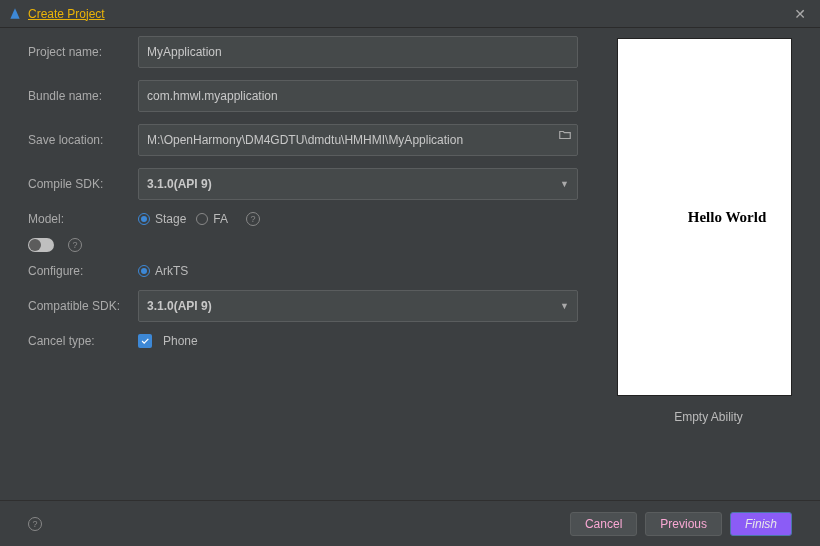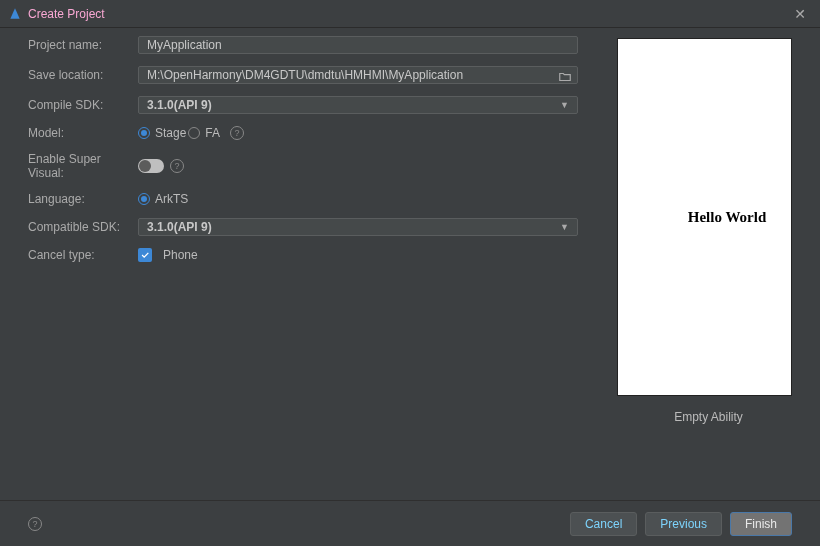--- a/index.html
+++ b/index.html
@@ -16,52 +16,52 @@
   
   .titlebar {
     height: 28px;
     background: #3c3f41;
     display: flex;
     align-items: center;
     padding: 0 8px;
     border-bottom: 1px solid #2b2b2b;
   }
   .titlebar .logo { width: 14px; height: 14px; margin-right: 6px; }
-  .titlebar .title { color: #f9a8d4; font-size: 12px; flex: 1; }
+  .titlebar .title { color: #eab308; font-size: 12px; flex: 1; text-decoration: underline; }
   .titlebar .close { color: #aaaaaa; font-size: 14px; padding: 2px 6px; cursor: pointer; }
 
   .content {
     display: flex;
     padding: 8px 28px 0 28px;
     height: 470px;
   }
   .form-area { flex: 1; padding-right: 20px; }
   .heading { color: #d8d8d8; font-size: 15px; font-weight: 500; margin: 6px 0 18px 0; }
 
   .row { display: flex; align-items: center; margin-bottom: 12px; }
   .row label.fld { width: 110px; color: #aaaaaa; font-size: 12px; }
 
   input.text, .select {
     background: #45494a;
     border: 1px solid #5a5d5e;
     color: #c8c8c8;
-    height: 16px;
-    padding: 8px 8px;
+    height: 32px;
+    padding: 0 8px;
     font-size: 12px;
     width: 440px;
     border-radius: 2px;
   }
   .loc-wrap { position: relative; width: 440px; }
   .loc-wrap input.text { width: 100%; padding-right: 26px; }
   .loc-wrap .folder-ic { position: absolute; right: 6px; top: 4px; color: #aaaaaa; cursor: pointer; }
 
   .select { display: flex; align-items: center; justify-content: space-between; cursor: pointer; font-weight: bold; }
   .select .caret { font-size: 9px; color: #aaaaaa; }
 
-  .radio-set { display: flex; align-items: flex-end; gap: 2px; }
+  .radio-set { display: flex; align-items: flex-end; gap: 10px; }
   .radio-set .r { display: flex; align-items: center; gap: 5px; cursor: pointer; }
   .radio-outer {
     width: 12px; height: 12px; border-radius: 50%;
     border: 1.5px solid #888; display: inline-flex; align-items: center; justify-content: center;
   }
   .radio-outer.checked { border-color: #3d88d6; }
   .radio-outer.checked::after { content: ""; width: 6px; height: 6px; background: #3d88d6; border-radius: 50%; }
 
   .toggle {
     width: 26px; height: 14px; background: #bfbfbf; border-radius: 7px;
@@ -94,25 +94,25 @@
 
   
   .footer {
     position: absolute; left: 0; bottom: 0; width: 100%;
     height: 46px; display: flex; align-items: center;
     padding: 0 28px; border-top: 1px solid #2f2f2f;
     background: #3c3f41;
   }
   .footer .spacer { flex: 1; }
   .btn {
-    height: 24px; padding: 0 14px; background: #4c5052; color: #7dd3fc;
+    height: 24px; padding: 0 14px; background: #4c5052; color: #f9a8d4;
     border: 1px solid #5a5d5e; border-radius: 3px; font-size: 12px;
     margin-left: 8px; cursor: pointer; display: inline-flex; align-items: center;
   }
-  .btn.primary { background: #737373; border-color: #4a78a8; color: #e8e8e8; }
+  .btn.primary { background: #8b5cf6; border-color: #4a78a8; color: #e8e8e8; font-style: italic; }
   .help-ic.footer-help { margin-left: 0; }
 
   .edge-crumbs { position: absolute; left: 1px; top: 36px; width: 6px; color: #6f5d3b; font-size: 10px; line-height: 22px; letter-spacing: 2px; }
 </style>
 </head>
 <body>
 
 <div class="edge-crumbs"></div>
 
 <div class="titlebar">
@@ -124,20 +124,24 @@
 </div>
 
 <div class="content">
   <div class="form-area">
 
     <div class="row">
       <label class="fld">Project name:</label>
       <input class="text" type="text" value="MyApplication" style="">
     </div>
 
+    <div class="row">
+      <label class="fld">Bundle name:</label>
+      <input class="text" type="text" value="com.hmwl.myapplication" style="">
+    </div>
 
     <div class="row">
       <label class="fld">Save location:</label>
       <div class="loc-wrap">
         <input class="text" type="text" value="M:\OpenHarmony\DM4GDTU\dmdtu\HMHMI\MyApplication" style="">
         <span class="folder-ic">
           <svg width="14" height="14" viewBox="0 0 24 24" fill="none" stroke="#aaaaaa" stroke-width="2">
               <path d="M3 6h6l2 2h10v10H3z"></path>
             </svg>
         </span>
@@ -161,29 +165,28 @@
         </span>
         <span class="r">
           <span class="radio-outer"></span>
           <span>FA</span>
         </span>
         <span class="help-ic">?</span>
       </div>
     </div>
 
     <div class="row">
-      <label class="fld">Enable Super Visual:</label>
       <div class="radio-set">
         <span class="toggle"></span>
         <span class="help-ic" style="margin-left:4px">?</span>
       </div>
     </div>
 
     <div class="row">
-      <label class="fld">Language:</label>
+      <label class="fld">Configure:</label>
       <div class="radio-set">
         <span class="r">
           <span class="radio-outer checked"></span>
           <span>ArkTS</span>
         </span>
       </div>
     </div>
 
     <div class="row">
       <label class="fld">Compatible SDK:</label>

